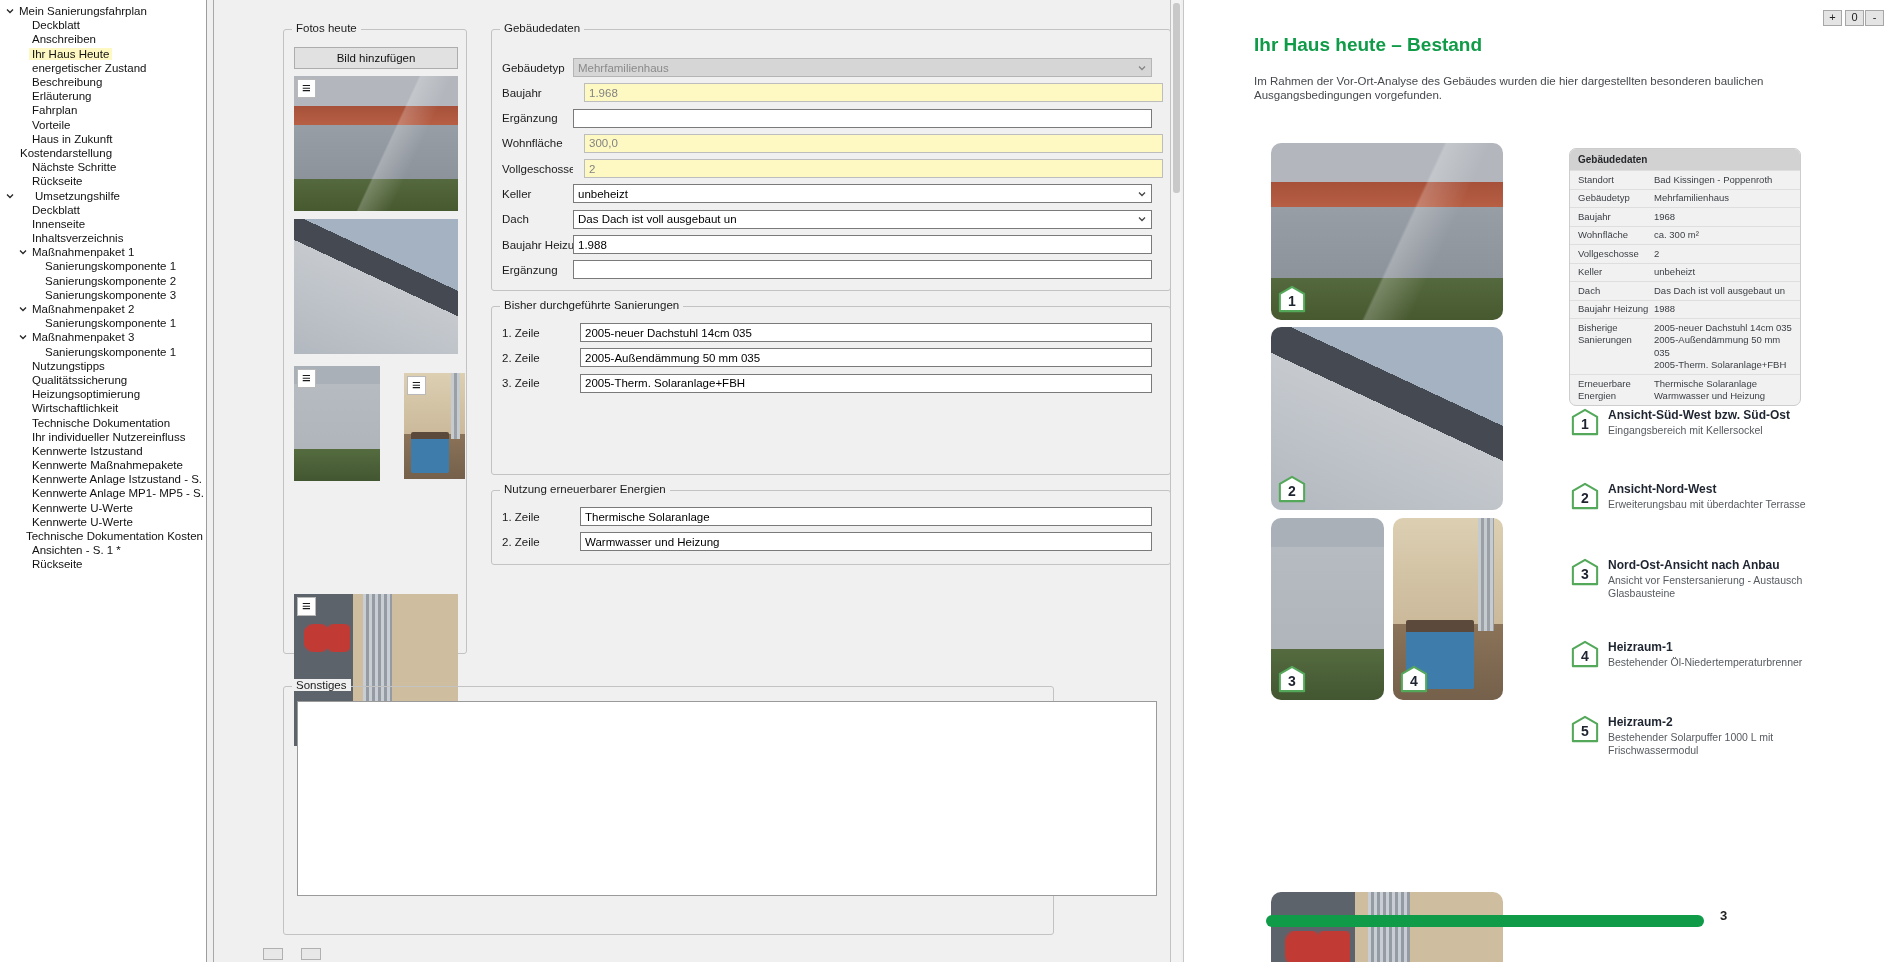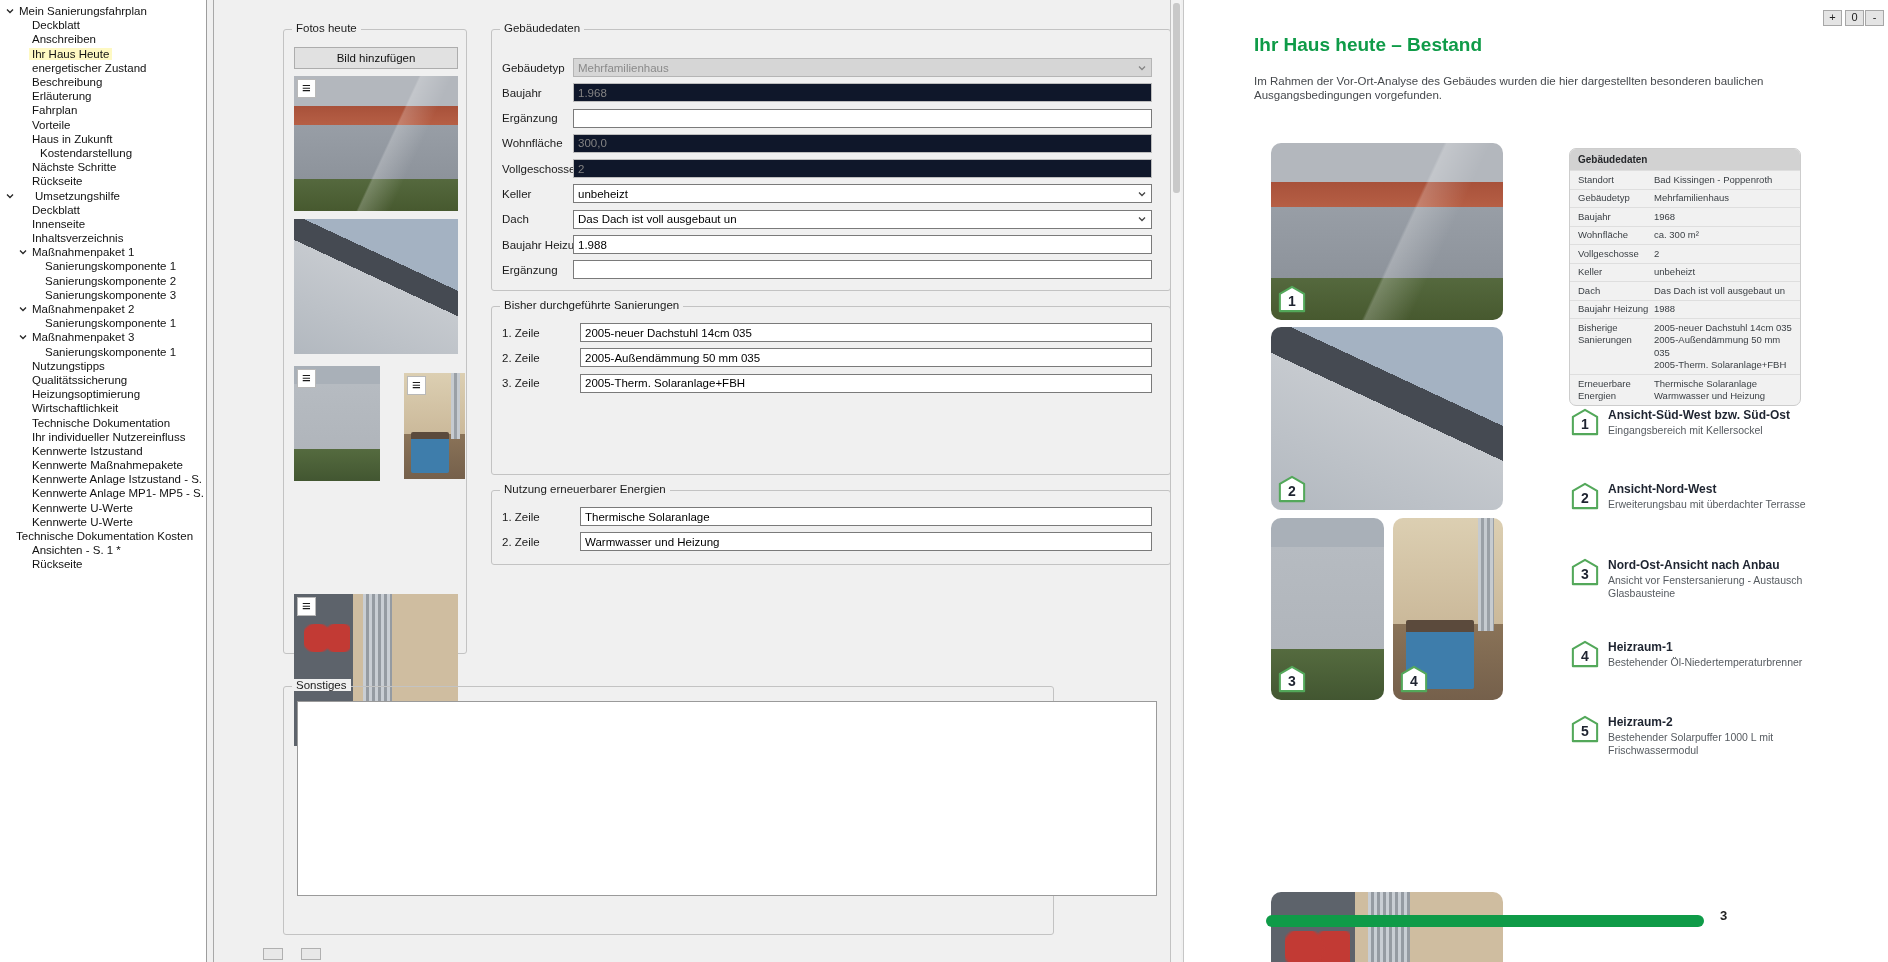--- a/index.html
+++ b/index.html
@@ -35,21 +35,21 @@
   .so-text { position:absolute; left:13px; top:14px; width:860px; height:195px; background:#fff; border:1px solid #9a9a9a; resize:none; font:11.5px "Liberation Sans",sans-serif; }
 
   .fields { position:absolute; left:0; top:0; width:100%; }
   #gd-fields { padding-top:28px; }
   #sa-fields, #en-fields { padding-top:16px; }
   .frow { display:flex; align-items:center; height:19px; margin-bottom:6.3px; padding-left:10px; }
   .flabel { font-size:11.5px; color:#1b1b1b; white-space:nowrap; overflow:hidden; flex-shrink:0; }
   #gd-fields .flabel { width:71px; }
   #sa-fields .flabel, #en-fields .flabel { width:78px; }
   .tinput { height:19px; border:1px solid #7a7a7a; background:#fff; font:11.5px "Liberation Sans",sans-serif; padding:0 4px; color:#000; }
-  .tinput.disabled { background:#0f172a; border-color:#bdbdbd; color:#838383; }
+  .tinput.disabled { background:#fef9c3; border-color:#bdbdbd; color:#838383;margin-left:11px; }
   #gd-fields .tinput, #gd-fields .combo { width:579px; }
   #sa-fields .tinput, #en-fields .tinput { width:572px; }
   .combo { height:19px; background:#fff; border:1px solid #7a7a7a; display:flex; align-items:center; padding:0 4px; font-size:11.5px; color:#000; }
   .combo.disabled { background:#d6d6d6; border-color:#b5b5b5; color:#8a8a8a; }
   .combo-chev { margin-left:auto; display:inline-flex; }
   .combo.disabled .combo-chev { opacity:.55; }
 
   .v-scroll { position:absolute; left:956px; top:0; width:11px; height:962px; background:#f3f3f3; border-left:1px solid #c2c2c2; }
   .v-thumb { position:absolute; left:2px; top:3px; width:7px; height:190px; background:#c9c9c9; border-radius:3px; }
   .mini-btn { position:absolute; width:20px; height:12px; background:#e8e8e8; border:1px solid #b0b0b0; }
@@ -142,21 +142,21 @@
         <span class="lbl">Fahrplan</span>
       </div>
       <div class="tree-row" style="padding-left: 16px;">
         <span class="chev"></span>
         <span class="lbl">Vorteile</span>
       </div>
       <div class="tree-row" style="padding-left: 16px;">
         <span class="chev"></span>
         <span class="lbl">Haus in Zukunft</span>
       </div>
-      <div class="tree-row" style="padding-left: 24px;">
+      <div class="tree-row" style="padding-left: 4px;">
         <span class="chev"></span>
         <span class="lbl">Kostendarstellung</span>
       </div>
       <div class="tree-row" style="padding-left: 16px;">
         <span class="chev"></span>
         <span class="lbl">Nächste Schritte</span>
       </div>
       <div class="tree-row" style="padding-left: 16px;">
         <span class="chev"></span>
         <span class="lbl">Rückseite</span>
@@ -266,21 +266,21 @@
         <span class="lbl">Kennwerte Anlage MP1- MP5 - S. 1</span>
       </div>
       <div class="tree-row" style="padding-left: 16px;">
         <span class="chev"></span>
         <span class="lbl">Kennwerte U-Werte</span>
       </div>
       <div class="tree-row" style="padding-left: 16px;">
         <span class="chev"></span>
         <span class="lbl">Kennwerte U-Werte</span>
       </div>
-      <div class="tree-row" style="padding-left: 0;">
+      <div class="tree-row" style="padding-left: 0; justify-content: flex-end;">
         <span class="chev"></span>
         <span class="lbl">Technische Dokumentation Kosten</span>
       </div>
       <div class="tree-row" style="padding-left: 16px;">
         <span class="chev"></span>
         <span class="lbl">Ansichten - S. 1 *</span>
       </div>
       <div class="tree-row" style="padding-left: 16px;">
         <span class="chev"></span>
         <span class="lbl">Rückseite</span>

